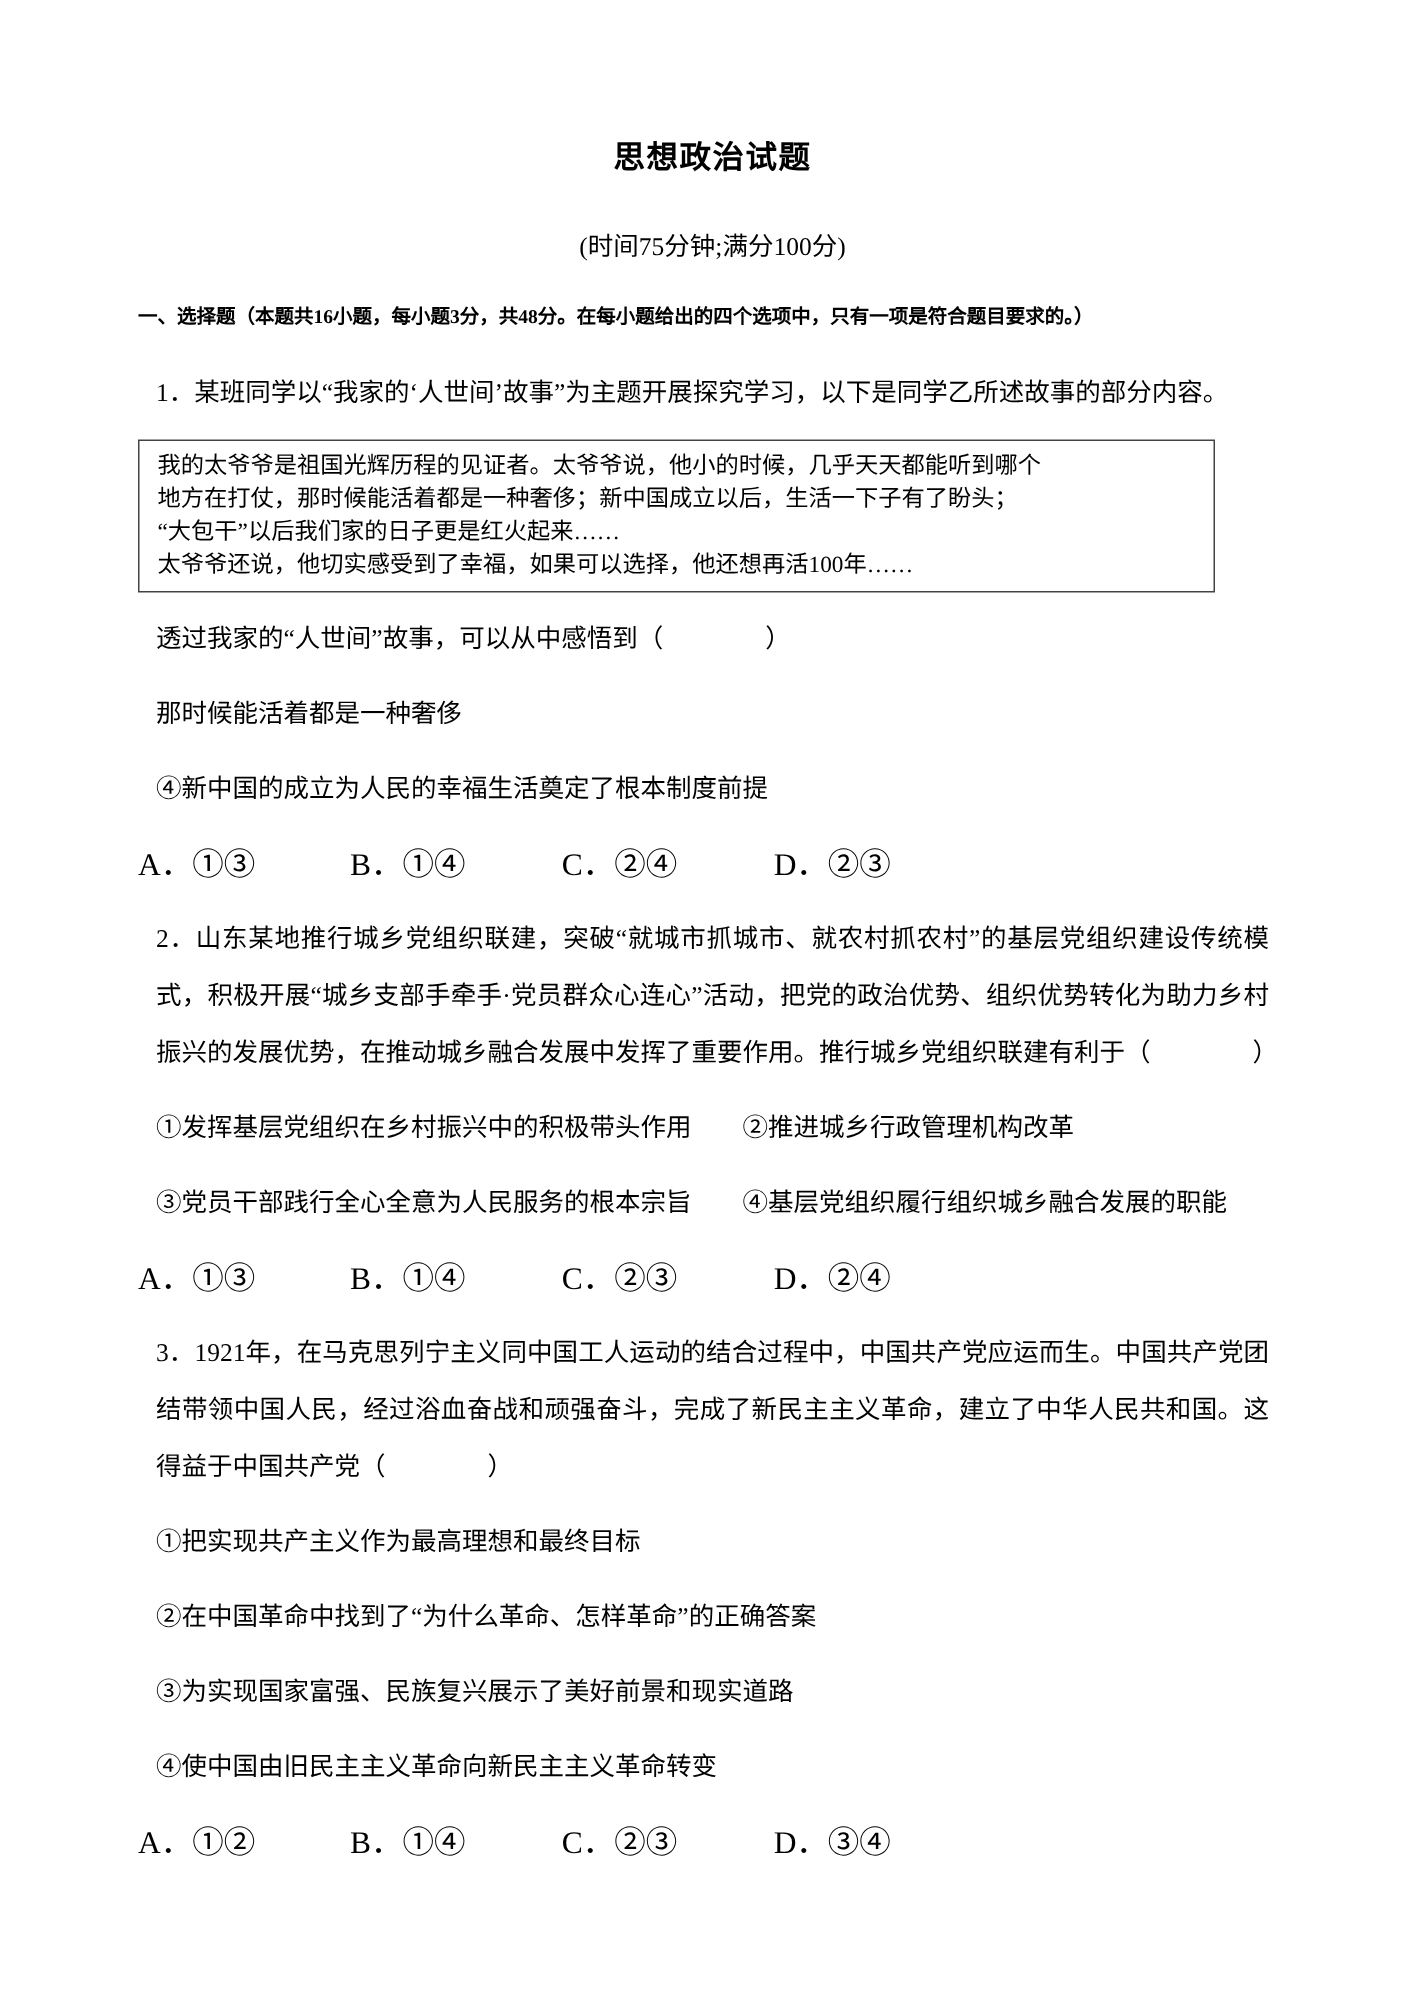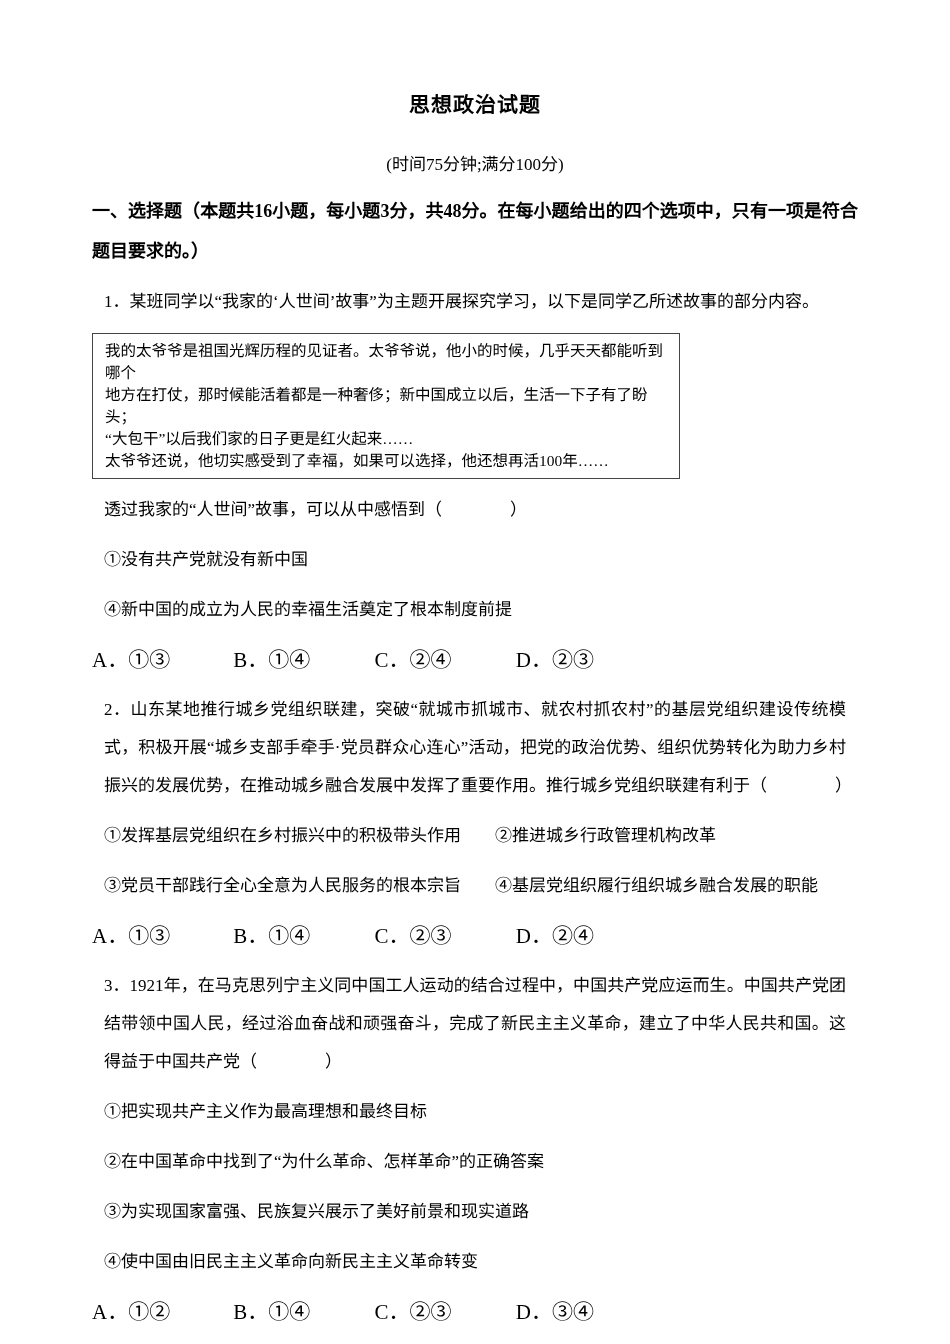--- a/index.html
+++ b/index.html
@@ -31,36 +31,36 @@
     text-align: center;
     margin: 0 0 32px 0;
     letter-spacing: 1px;
   }
   .info {
     font-size: 17px;
     text-align: center;
     margin: 0 0 16px 0;
   }
   .section-header {
-    font-size: 18px;
+    font-size: 13px;
     font-weight: bold;
     line-height: 40px;
     text-align: justify;
     margin: 0 0 4px 0;
   }
   .para {
     font-size: 17px;
     line-height: 38px;
     text-align: justify;
     margin: 12px;
   }
   .story-box {
     border: 1.5px solid #444444;
     box-sizing: border-box;
-    width: 588px;
+    width: 718px;
     padding: 6px 12px;
     margin: 5px 0 6px 0;
     font-size: 15.5px;
     line-height: 22px;
   }
   .answers {
     font-size: 21px;
     line-height: 38px;
     white-space: nowrap;
   }
@@ -84,21 +84,21 @@
 
   <div class="question">
     <div class="para">1．某班同学以“我家的‘人世间’故事”为主题开展探究学习，以下是同学乙所述故事的部分内容。</div>
     <div class="story-box">
       <div>我的太爷爷是祖国光辉历程的见证者。太爷爷说，他小的时候，几乎天天都能听到哪个</div>
       <div>地方在打仗，那时候能活着都是一种奢侈；新中国成立以后，生活一下子有了盼头；</div>
       <div>“大包干”以后我们家的日子更是红火起来……</div>
       <div>太爷爷还说，他切实感受到了幸福，如果可以选择，他还想再活100年……</div>
     </div>
     <div class="para">透过我家的“人世间”故事，可以从中感悟到（　　　　）</div>
-    <div class="para">①没有共产党就没有新中国</div>
+    <div class="para">那时候能活着都是一种奢侈</div>
     <div class="para">④新中国的成立为人民的幸福生活奠定了根本制度前提</div>
     <div class="answers">
       <span>A．①③</span>
       <span>B．①④</span>
       <span>C．②④</span>
       <span>D．②③</span>
     </div>
   </div>
 
   <div class="question">

